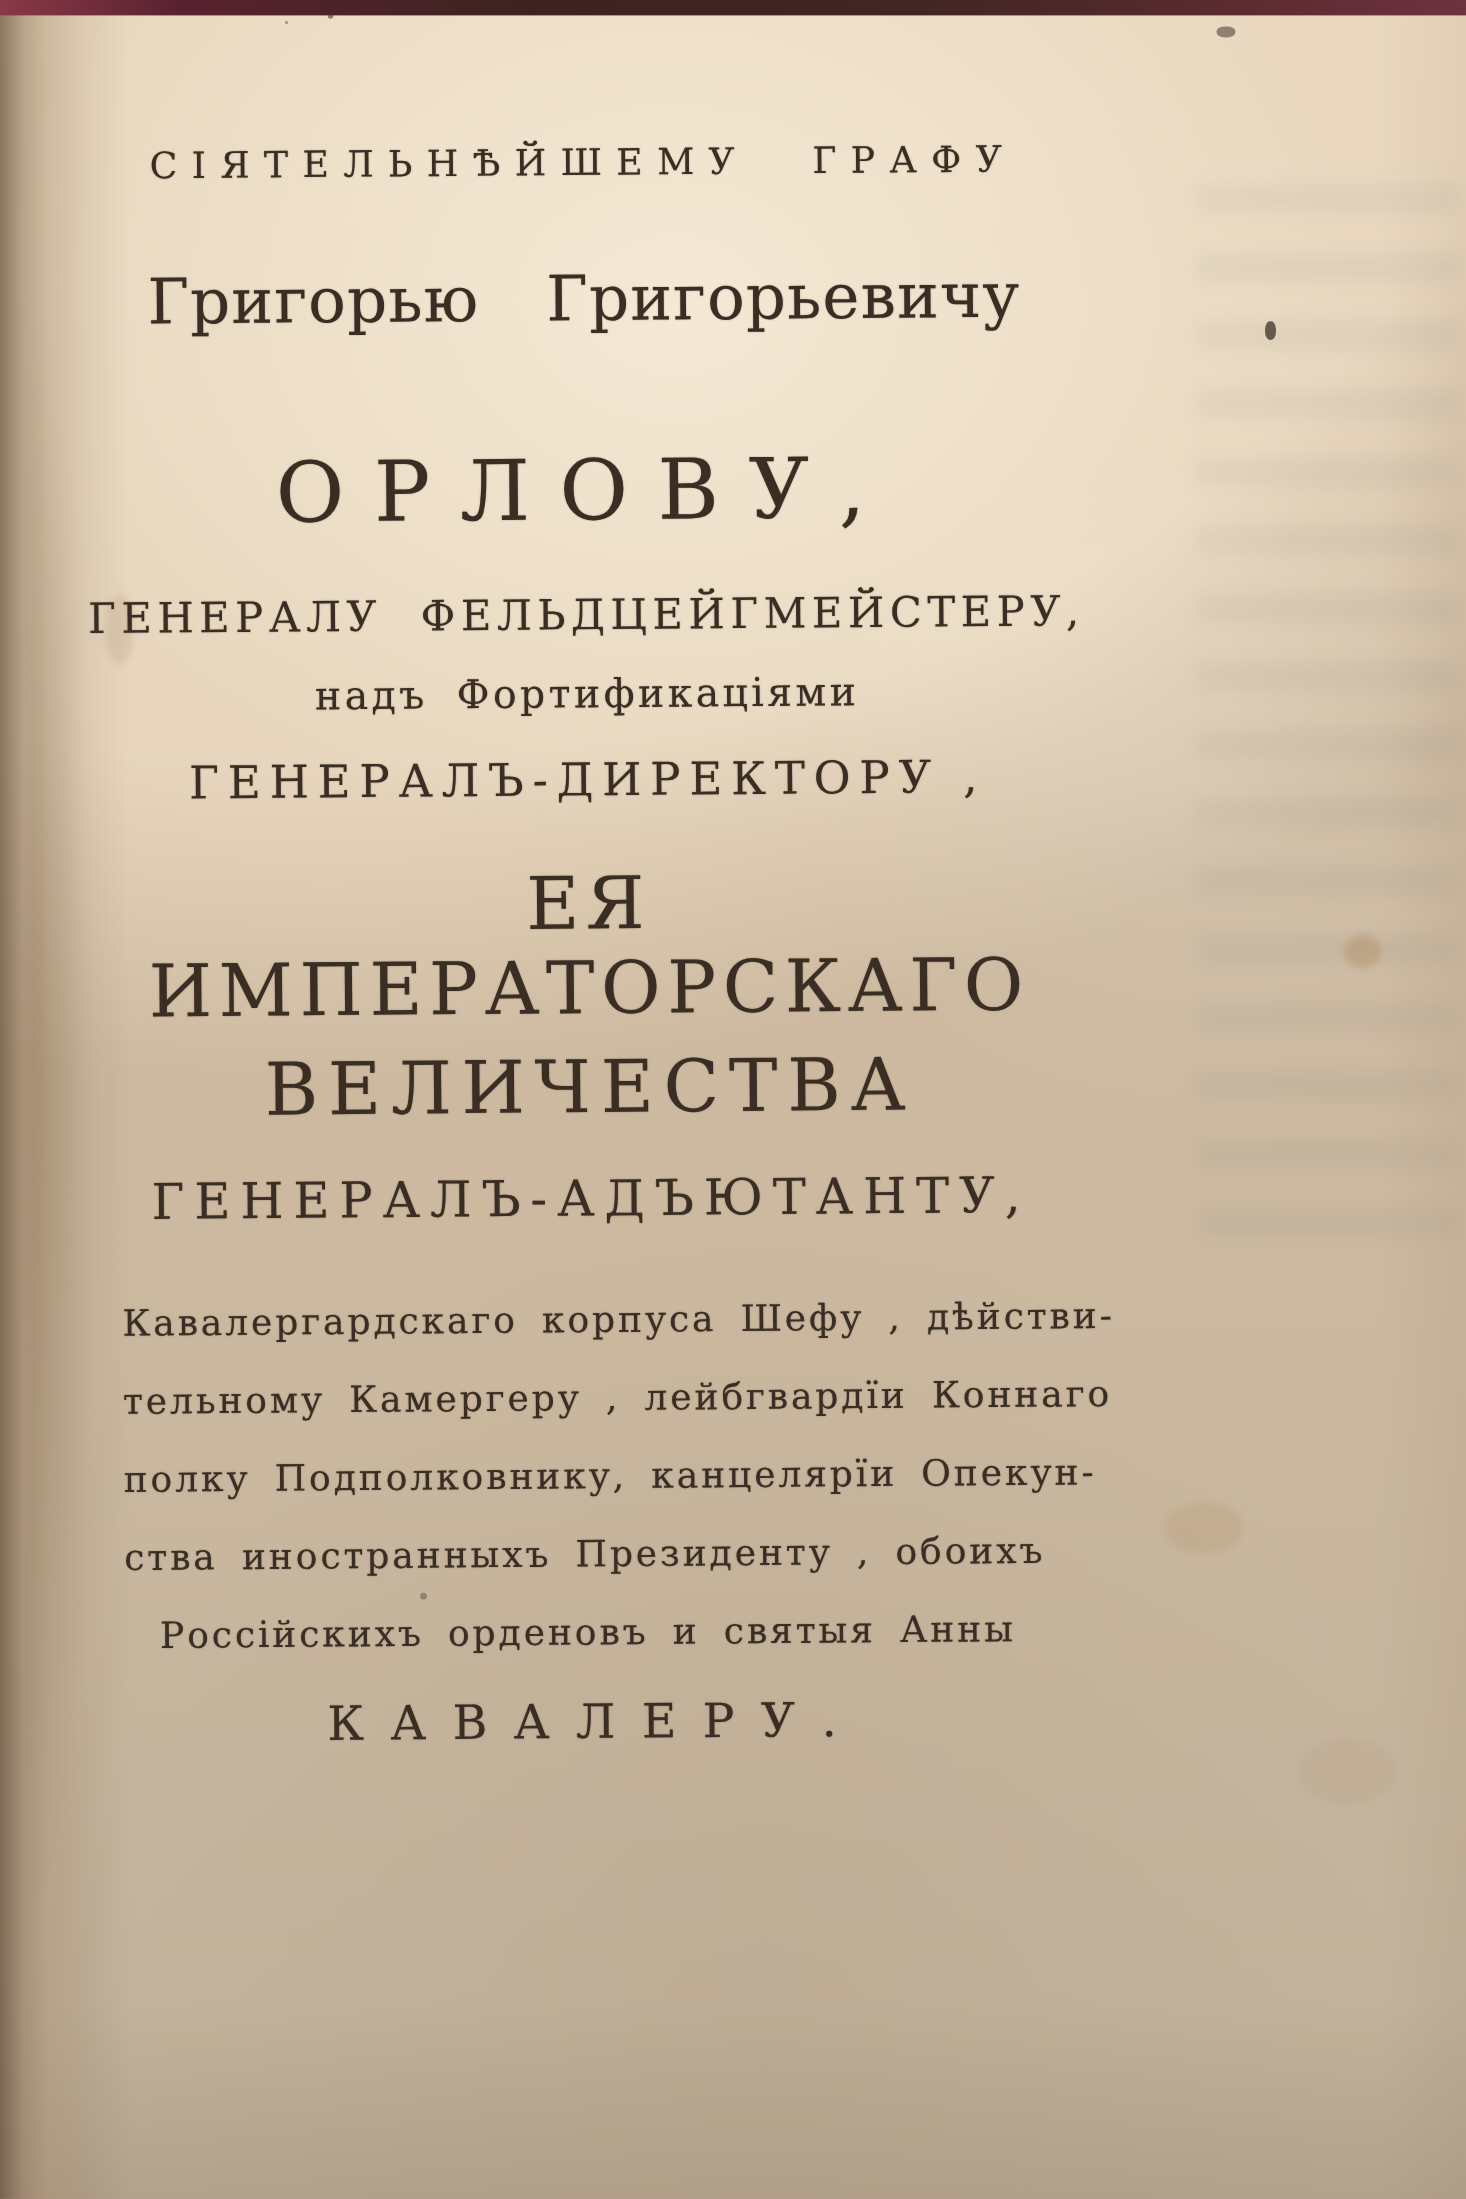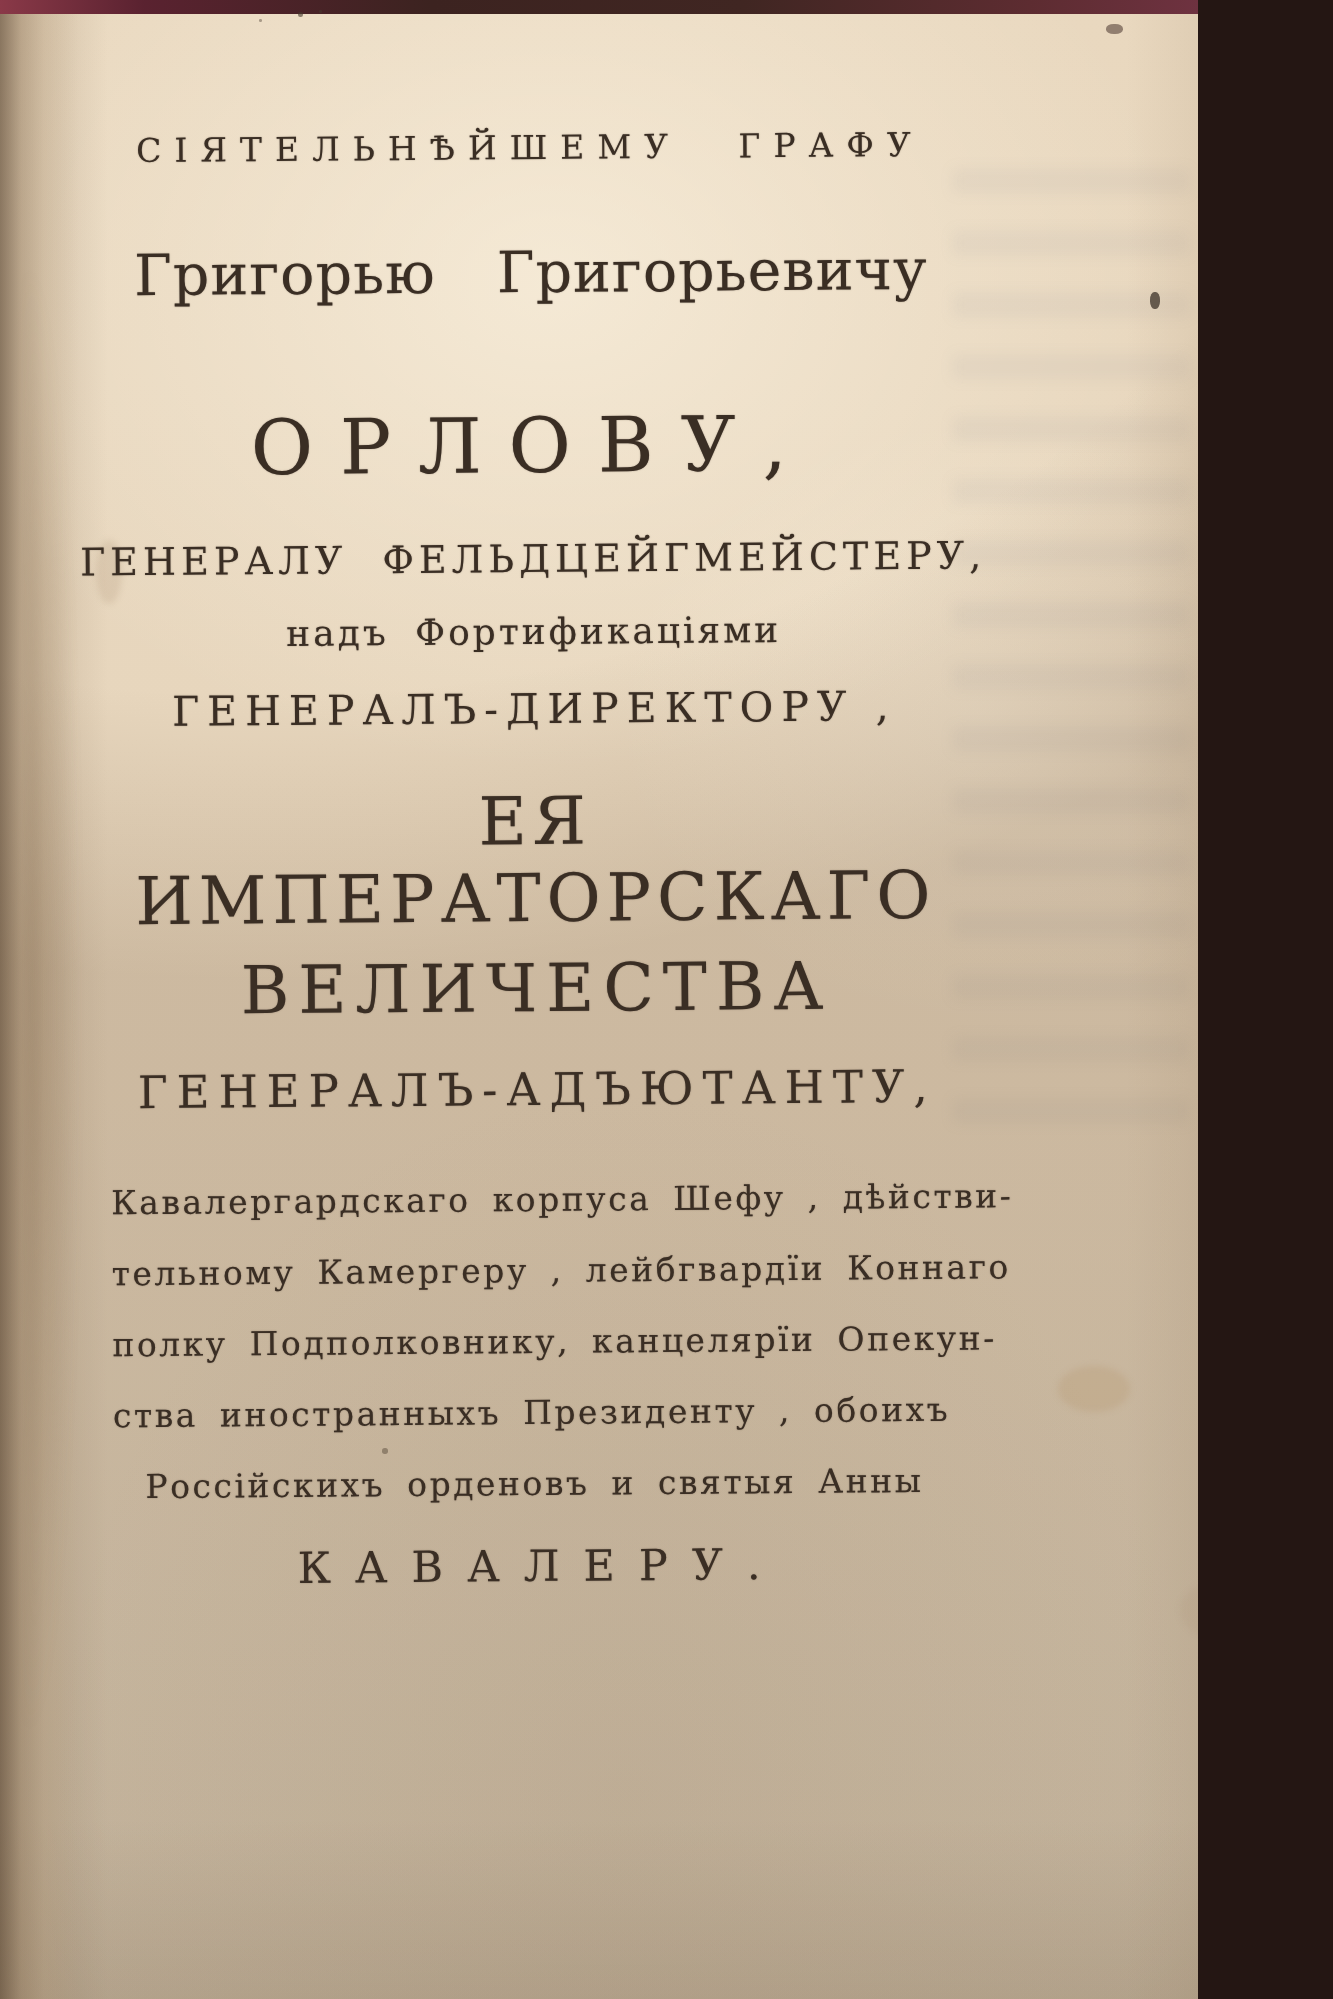--- a/index.html
+++ b/index.html
@@ -1,18 +1,18 @@
 <!DOCTYPE html>
 <html><head>
 <meta charset="utf-8">
 <style>
   html,body{margin:0;padding:0;background:#241613;}
   .photo{
     position:relative;
-    width:1198px;height:1999px;
+    width:1333px;height:1999px;
     overflow:hidden;
     background:#d946ef;
     font-family:"DejaVu Serif", serif;
   }
   
   .paper{
     position:absolute;inset:0;
     background:
       radial-gradient(900px 700px at 46% 14%, rgba(255,248,232,.55), rgba(255,248,232,0) 70%),
       radial-gradient(520px 430px at 82% 36%, rgba(250,240,222,.35), rgba(250,240,222,0) 70%),

